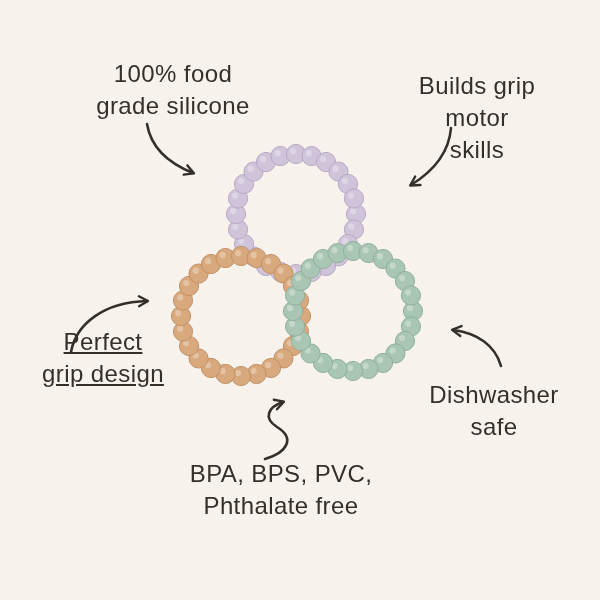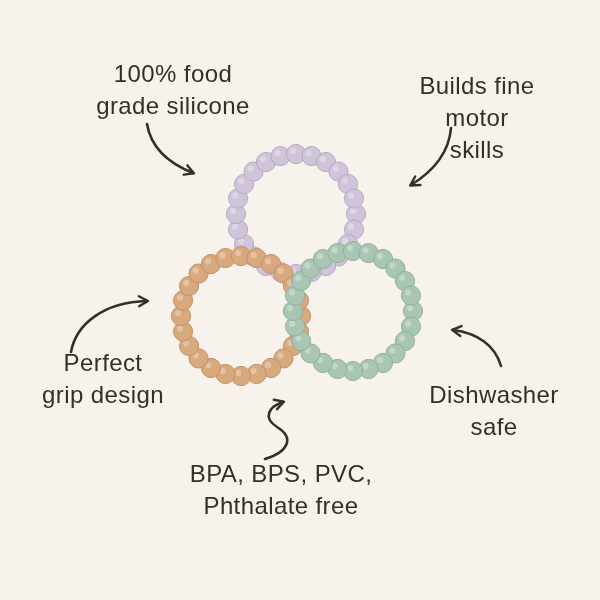--- a/index.html
+++ b/index.html
@@ -210,24 +210,24 @@
       <path class="arrow" d="M451,128 C449,153 432,172 411,185" marker-end="url(#ah)"></path>
       <path class="arrow" d="M71,352 C76,324 104,302 147,301" marker-end="url(#ah)"></path>
       <path class="arrow" d="M501,366 C495,345 477,333 453,330" marker-end="url(#ah)"></path>
       <path class="arrow" d="M265,459 C288,452 295,438 277,427 C263,418 268,407 283,402" marker-end="url(#ah)"></path>
     </g>
   </svg>
 
   <div class="label" style="left:173px; top:58px;">100% food
 grade silicone</div>
 
-  <div class="label" style="left:477px; top:70px;">Builds fine
+  <div class="label" style="left:477px; top:70px;">Builds grip
 motor skills</div>
 
-  <div class="label" style="left:103px; top:347px;">Perfect
+  <div class="label" style="left:103px; top:326px;text-decoration:underline;">Perfect
 grip design</div>
 
   <div class="label" style="left:494px; top:379px;">Dishwasher
 safe</div>
 
   <div class="label" style="left:281px; top:458px;">BPA, BPS, PVC,
 Phthalate free</div>
 
 </div>
 

